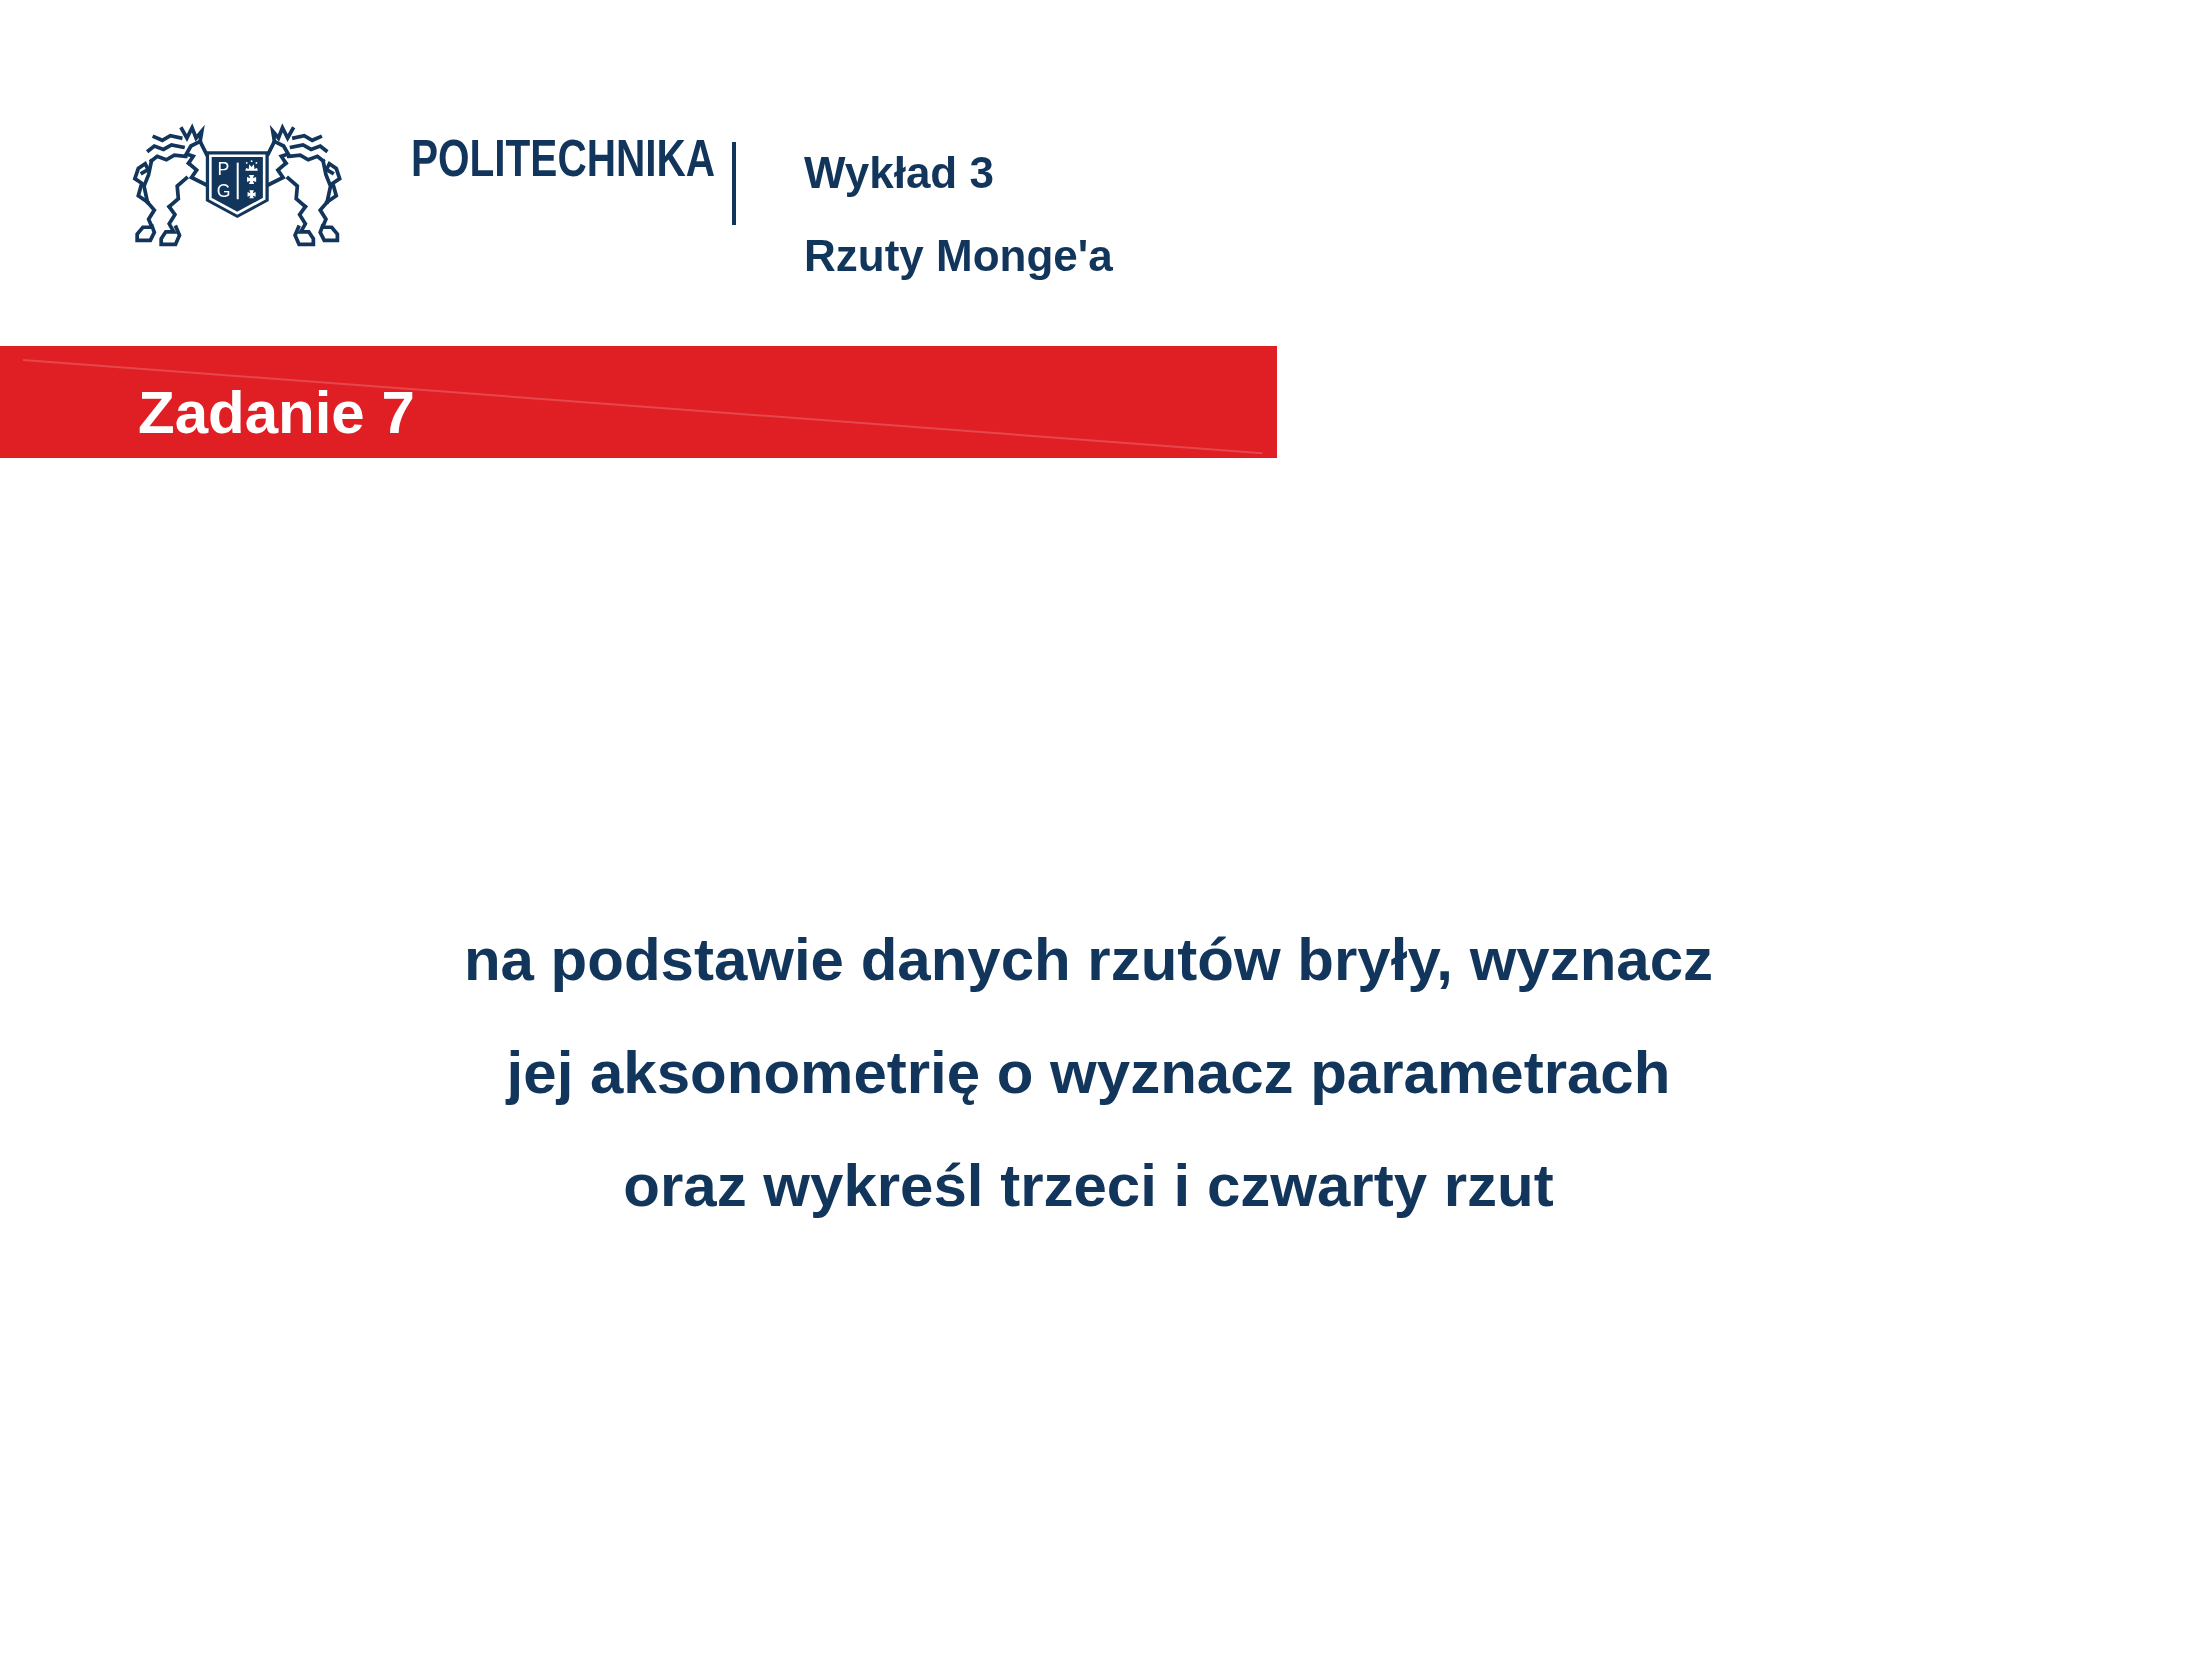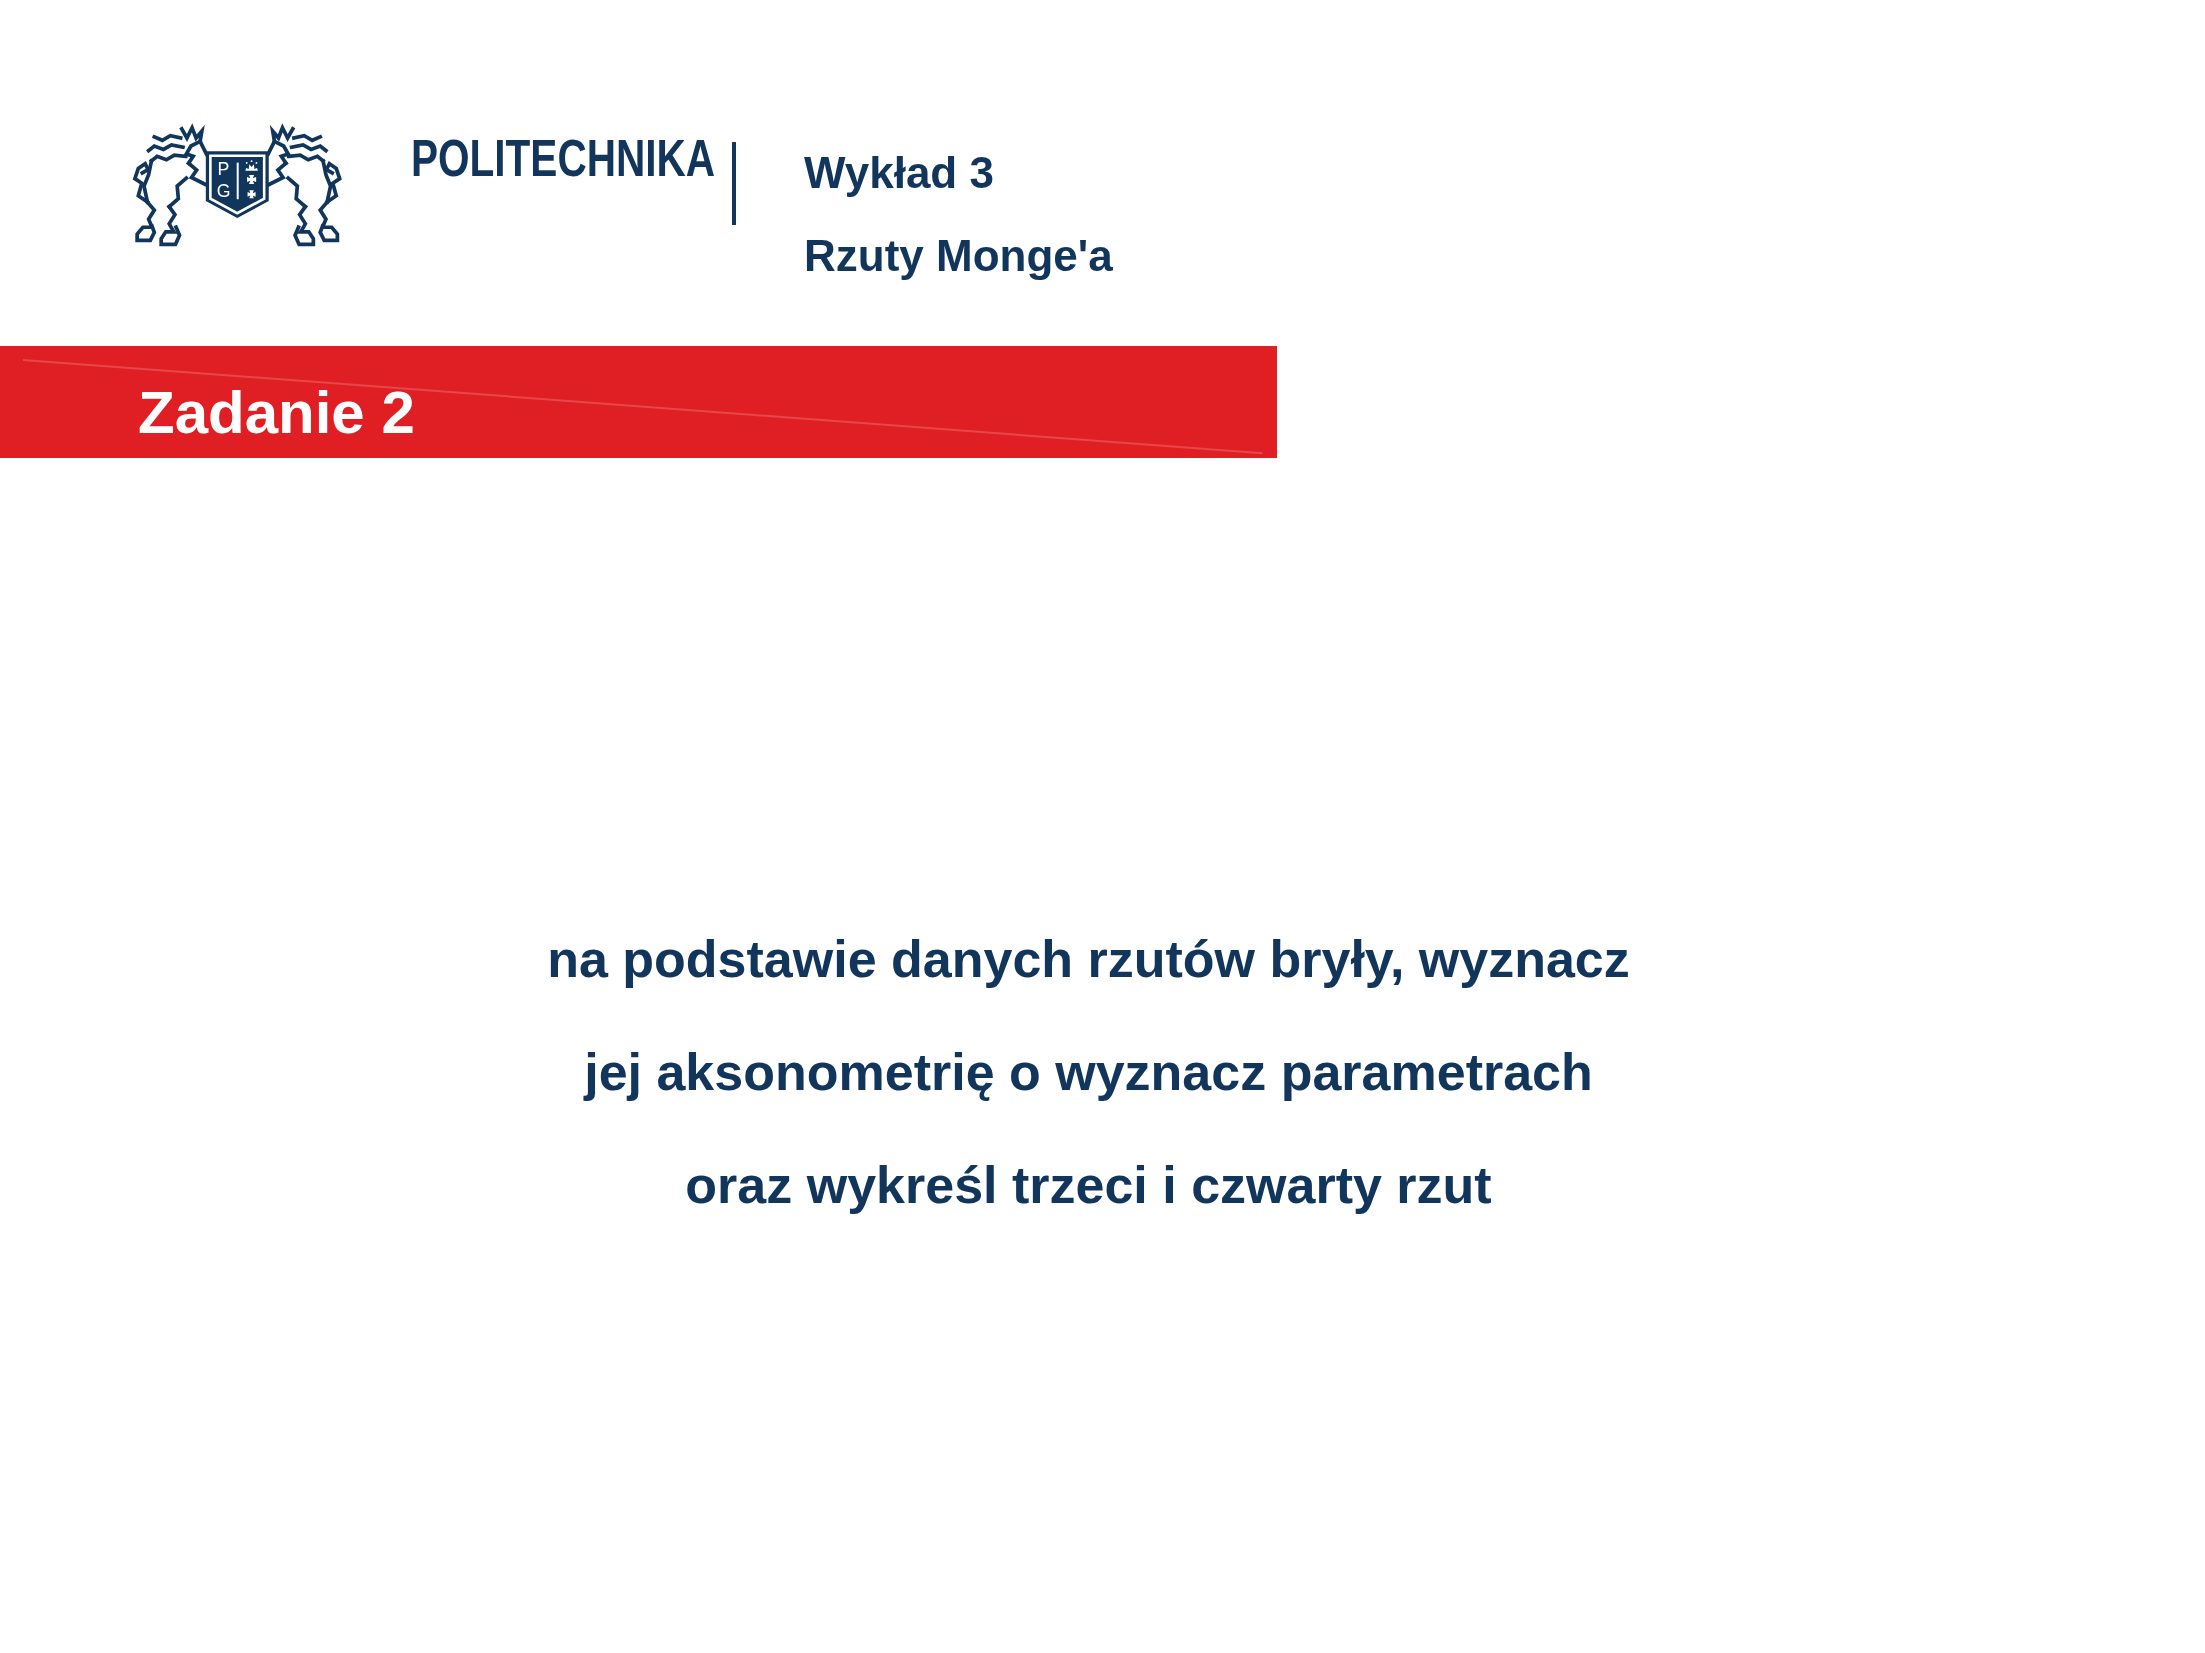--- a/index.html
+++ b/index.html
@@ -42,21 +42,21 @@
     background:rgba(255,255,255,0.18);
     transform:rotate(4.3deg);transform-origin:left top;
   }
   #banner-label{
     position:absolute;left:138px;top:37px;font-size:60px;font-weight:bold;
     color:#FFFFFF;line-height:1;white-space:nowrap;
   }
   
   #task-text{
     position:absolute;left:0;top:903px;width:2177px;
-    text-align:center;font-size:52px;font-weight:bold;line-height:113px;
+    text-align:center;font-size:60px;font-weight:bold;line-height:113px;
     color:#12355B;
   }
   
   .lion-stroke{fill:none;stroke:#12355B;stroke-width:6.5;stroke-linejoin:miter;stroke-linecap:square;}
   .shield-fill{fill:#12355B;}
   .shield-inner{fill:none;stroke:#ffffff;stroke-width:4.5;}
   .white-glyph{fill:#ffffff;}
   .shield-letter{
     fill:#ffffff;font-family:"Liberation Sans",sans-serif;font-size:31px;font-weight:400;
   }
@@ -107,21 +107,21 @@
     <div><span class="squeeze">POLITECHNIKA</span></div>
   </div>
 
   <div id="logo-divider"></div>
 
   <div id="lecture-line-1" class="lecture-line">Wykład 3</div>
   <div id="lecture-line-2" class="lecture-line">Rzuty Monge'a</div>
 
   <div id="banner">
     <div id="banner-diagonal"></div>
-    <div id="banner-label">Zadanie 2</div>
+    <div id="banner-label">Zadanie 7</div>
   </div>
 
   <div id="task-text">
     <div>na podstawie danych rzutów bryły, wyznacz</div>
     <div>jej aksonometrię o wyznacz parametrach</div>
     <div>oraz wykreśl trzeci i czwarty rzut</div>
   </div>
 
 </div>
 

